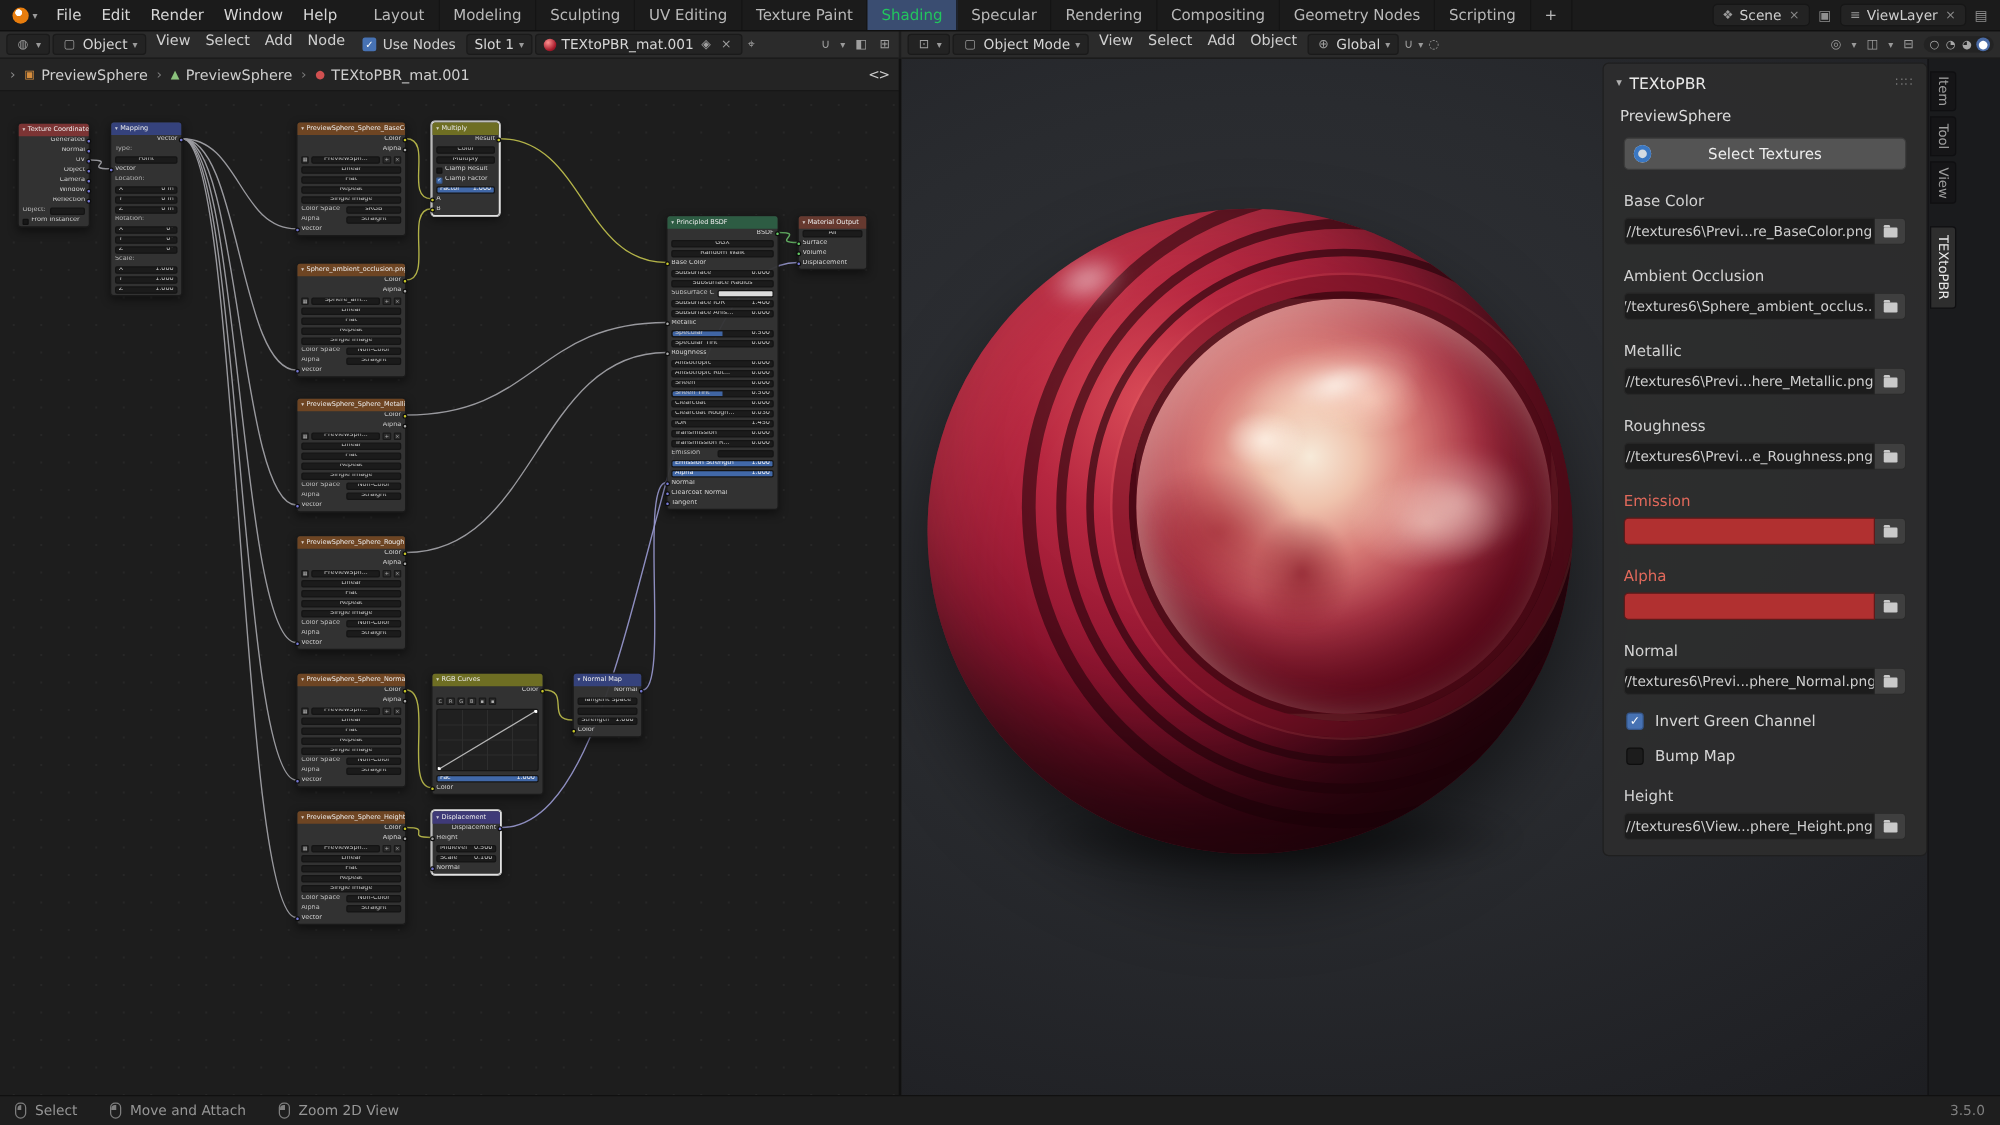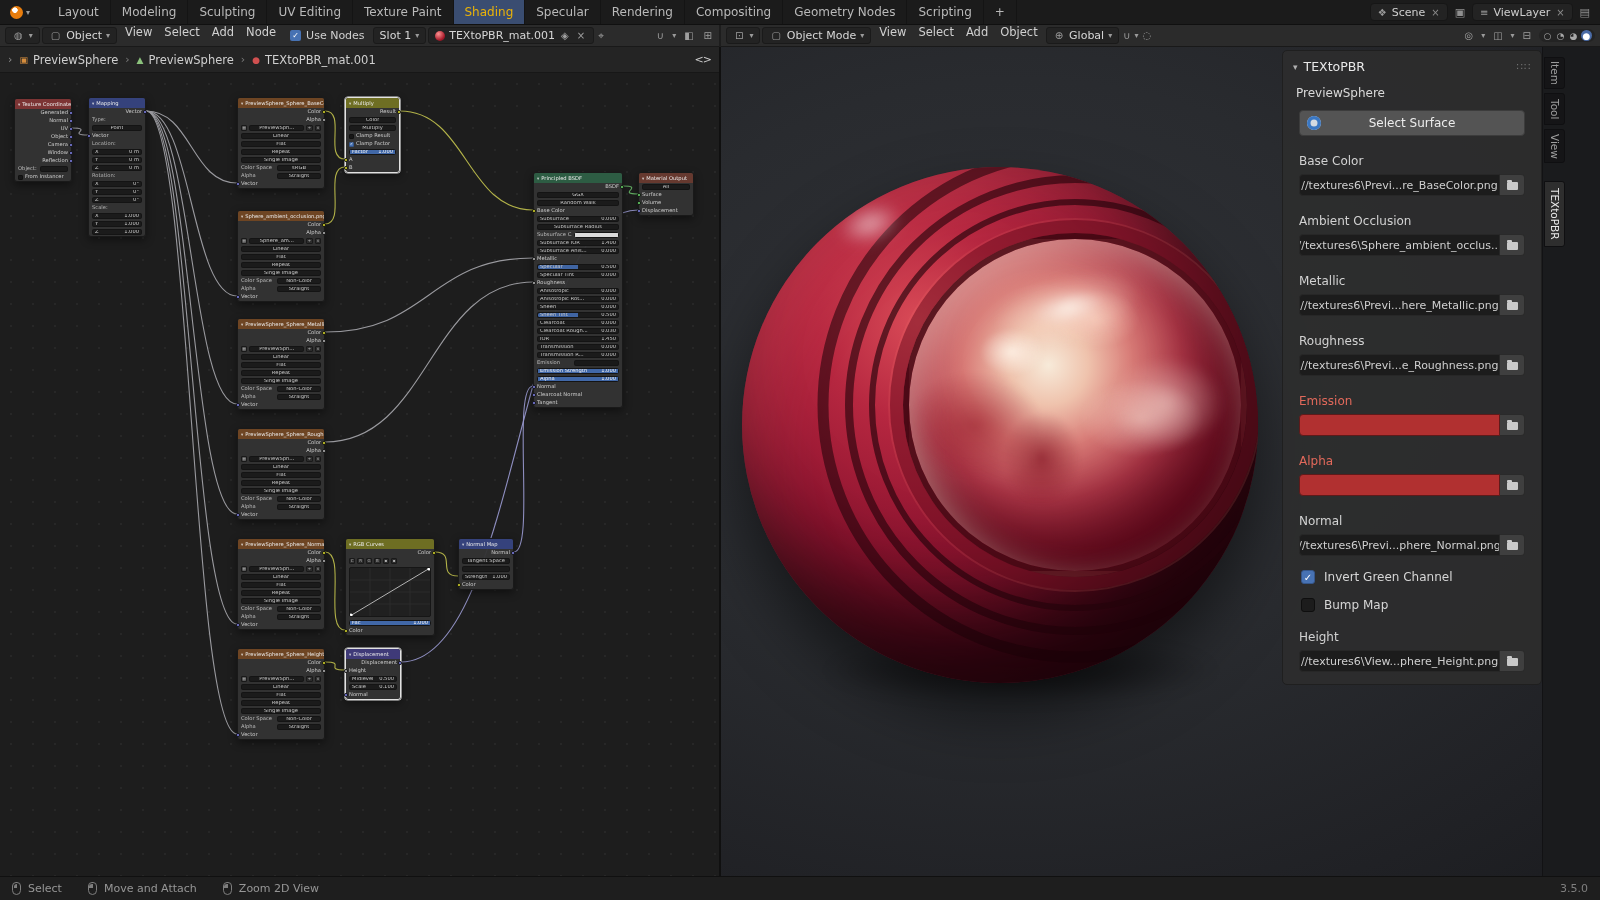--- a/index.html
+++ b/index.html
@@ -8,21 +8,21 @@
 
 
 .topbar{position:absolute;left:0;top:0;width:100%;height:25px;background:#1b1b1b;border-bottom:1px solid #101010;display:flex;align-items:center;z-index:40}
 .logo{display:flex;align-items:center;padding:0 7px 0 10px;gap:3px}
 .logo-ball{width:13px;height:13px;border-radius:50%;background:radial-gradient(circle at 38% 32%,#ffffff 0 2.5px,#e87d0d 3px 100%)}
 .cv{font-size:8px;color:#9a9a9a}
 .menus{display:flex;height:100%}
 .menu-item{font-size:12px;color:#d6d6d6;padding:0 8px;height:100%;display:flex;align-items:center}
 .ws-tabs{display:flex;height:100%;margin-left:10px}
 .ws-tab{font-size:12px;color:#b9b9b9;padding:0 11px;display:flex;align-items:center;height:100%;border-right:1px solid #141414;white-space:nowrap}
-.ws-tab.active{background:#3a4d71;color:#eab308}
+.ws-tab.active{background:#3a4d71;color:#22c55e}
 .top-right{margin-left:auto;display:flex;align-items:center;gap:7px;padding-right:10px}
 .tr-pill{display:flex;align-items:center;gap:5px;background:#232323;border:1px solid #161616;border-radius:4px;height:18px;padding:0 7px;font-size:11px;color:#cfcfcf}
 .tr-pill .pic{color:#9a9a9a;font-size:10px}
 .tr-pill .x{color:#8a8a8a;font-size:10px;margin-left:1px}
 .tr-ic{color:#8f8f8f;font-size:11px}
 
 
 .header2{position:absolute;top:25px;height:22px;background:#2b2b2b;border-bottom:1px solid #191919;display:flex;align-items:center;z-index:35;gap:2px}
 .h2l{left:0;width:719px;padding:0 5px}
 .h2r{left:721px;width:879px;padding:0 5px}
@@ -129,20 +129,27 @@
 </head>
 <body>
 
 <div id="app">
 
   <header class="topbar">
     <div class="logo">
       <span class="logo-ball"></span>
       <span class="cv">▾</span>
     </div>
+    <nav class="menus" id="top-menus">
+        <div class="menu-item">File</div>
+        <div class="menu-item">Edit</div>
+        <div class="menu-item">Render</div>
+        <div class="menu-item">Window</div>
+        <div class="menu-item">Help</div>
+      </nav>
     <nav class="ws-tabs" id="ws-tabs">
         <div class="ws-tab">Layout</div>
         <div class="ws-tab">Modeling</div>
         <div class="ws-tab">Sculpting</div>
         <div class="ws-tab">UV Editing</div>
         <div class="ws-tab">Texture Paint</div>
         <div class="ws-tab active">Shading</div>
         <div class="ws-tab">Specular</div>
         <div class="ws-tab">Rendering</div>
         <div class="ws-tab">Compositing</div>
@@ -1113,21 +1120,21 @@
       <div class="npanel">
         <div class="np-head">
           <span class="chev">▾</span>
           <span>TEXtoPBR</span>
           <span class="grip">∷∷</span>
         </div>
         <div class="np-objname">PreviewSphere</div>
         <div id="np-buttons">
             <div class="np-btn">
               <span class="btn-ic ic-sel"></span>
-              <span>Select Surface</span>
+              <span>Select Textures</span>
             </div>
           </div>
         <div id="np-rows">
             <div class="np-label">Base Color</div>
             <div class="np-row">
               <div class="np-input">
                 <span>//textures6\Previ...re_BaseColor.png</span>
               </div>
               <div class="np-folder">
                 <span class="folder-ic"></span>

